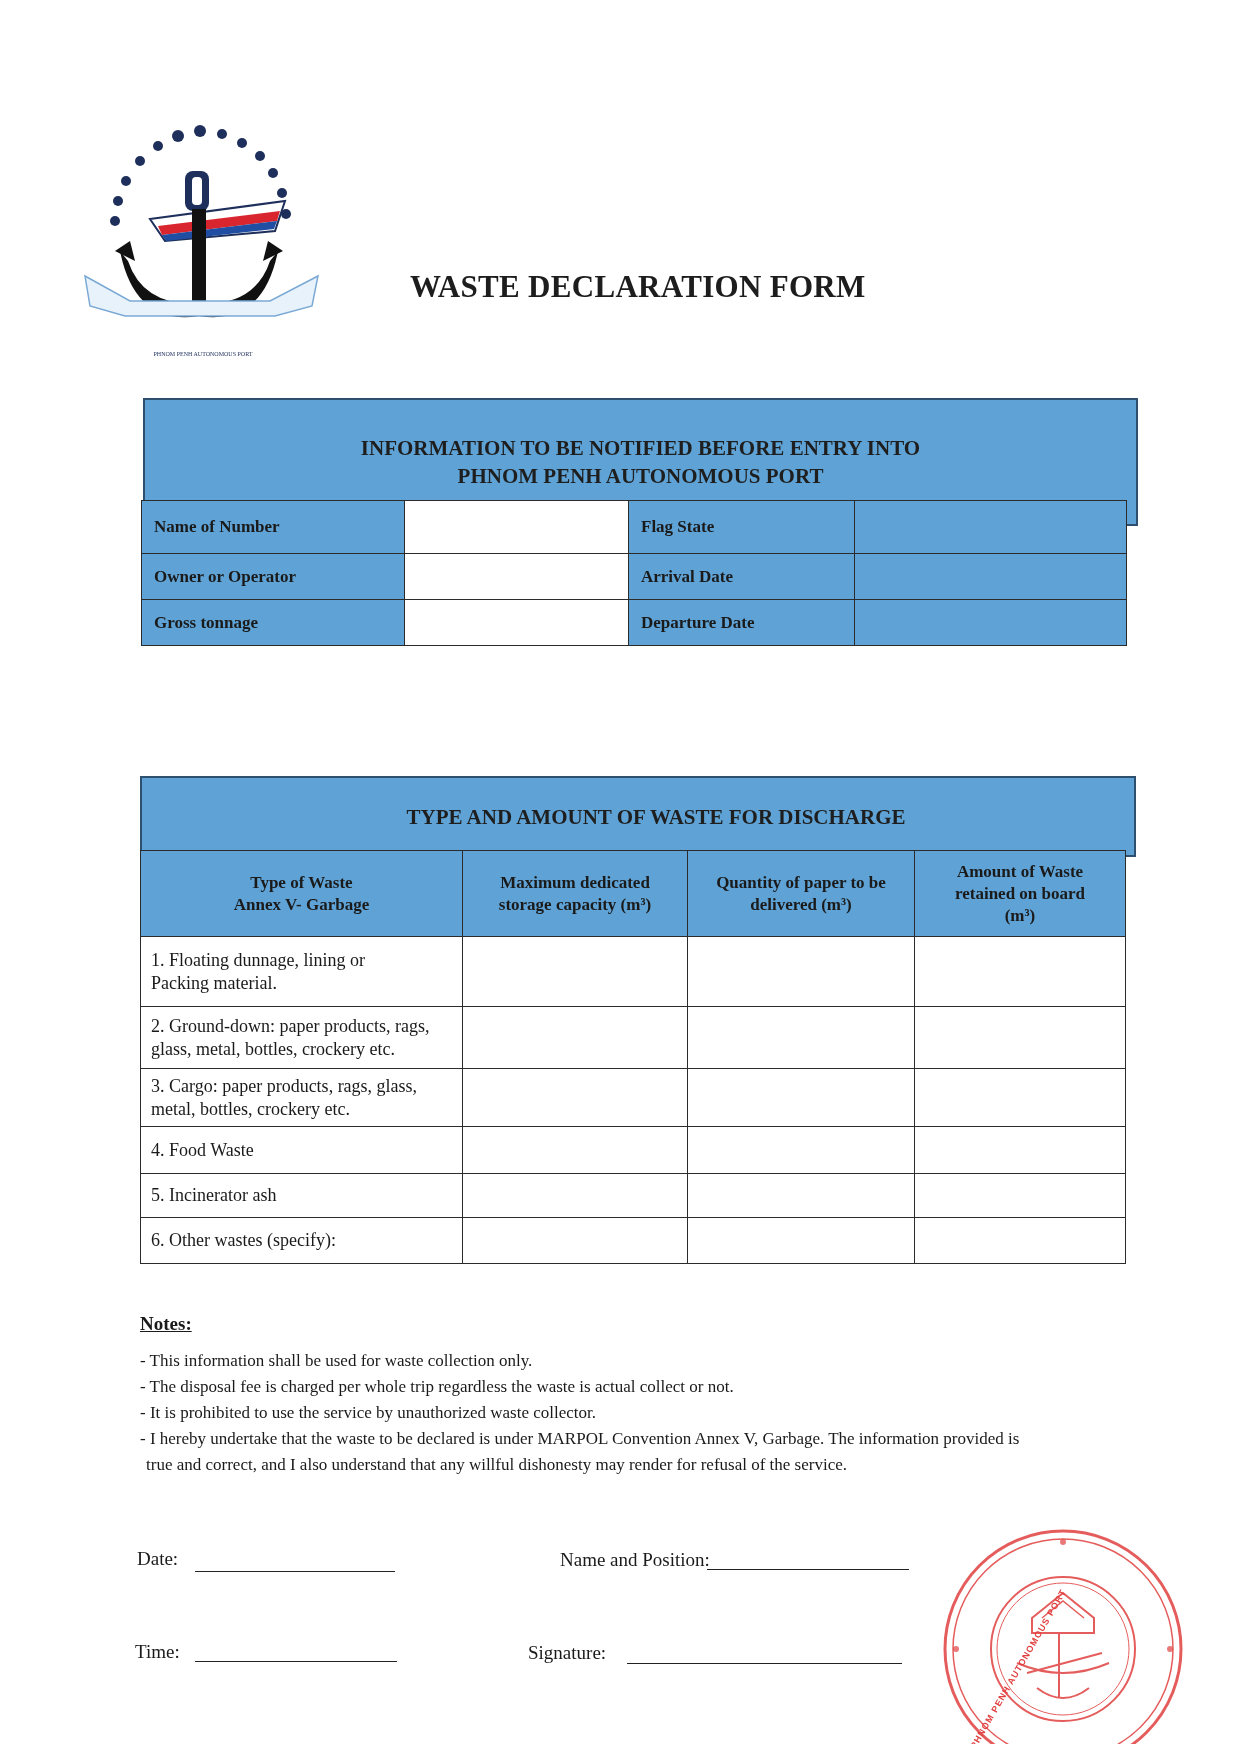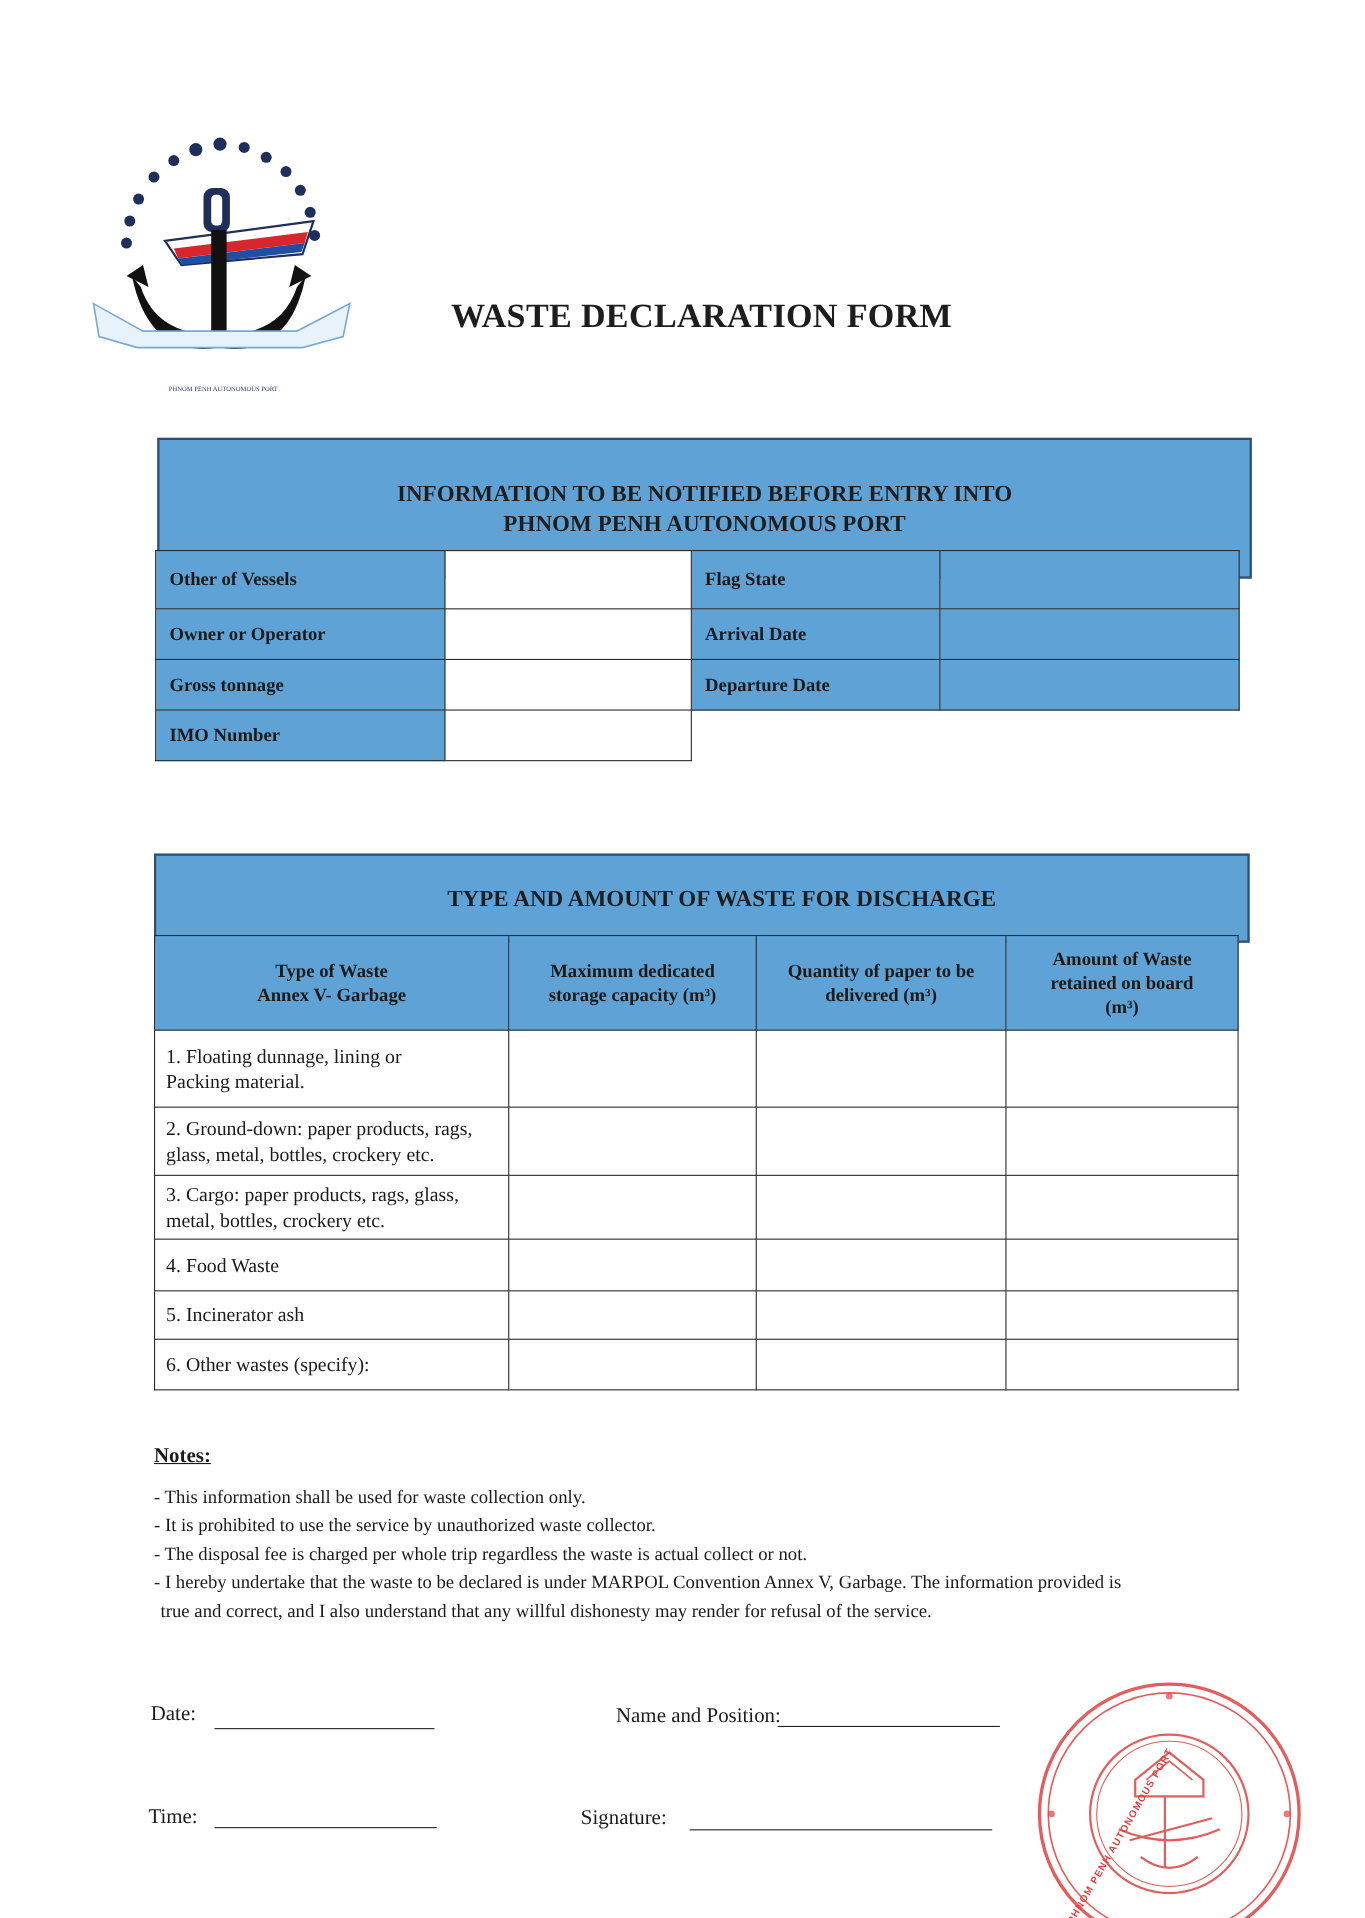--- a/index.html
+++ b/index.html
@@ -89,41 +89,36 @@
 
 <table class="info" style="left:141px; top:500px;">
   <colgroup>
       <col style="width:263px">
       <col style="width:224px">
       <col style="width:226px">
       <col style="width:272px">
     </colgroup>
   <tbody>
       <tr style="height:53px">
-    <td class="lbl">Other of Vessels</td>
+    <td class="lbl">Name of Number</td>
     <td class="val"></td>
     <td class="lbl">Flag State</td>
     <td class="valb"></td>
   </tr>
   <tr>
     <td class="lbl">Owner or Operator</td>
     <td class="val"></td>
     <td class="lbl">Arrival Date</td>
     <td class="valb"></td>
   </tr>
   <tr>
     <td class="lbl">Gross tonnage</td>
     <td class="val"></td>
     <td class="lbl">Departure Date</td>
     <td class="valb"></td>
-  </tr>
-  <tr>
-    <td class="lbl">IMO Number</td>
-    <td class="val"></td>
-    <td class="none" colspan="2"></td>
   </tr>
 </tbody>
   </table>
 
 <div class="abs banner banner2 blue">
   <div>TYPE AND AMOUNT OF WASTE FOR DISCHARGE</div>
 </div>
 
 <table class="waste" style="left:140px; top:850px;">
   <colgroup>
@@ -196,22 +191,22 @@
     <td></td>
     <td></td>
     <td></td>
   </tr>
 </tbody>
   </table>
 
 <div class="abs notes-title">Notes:</div>
 <div class="abs notes">
   <div>- This information shall be used for waste collection only.</div>
+  <div>- The disposal fee is charged per whole trip regardless the waste is actual collect or not.</div>
   <div>- It is prohibited to use the service by unauthorized waste collector.</div>
-  <div>- The disposal fee is charged per whole trip regardless the waste is actual collect or not.</div>
   <div>- I hereby undertake that the waste to be declared is under MARPOL Convention Annex V, Garbage. The information provided is</div>
   <div class="cont">true and correct, and I also understand that any willful dishonesty may render for refusal of the service.</div>
 </div>
 
 <div class="abs sig-label" style="left:137px; top:1502px;">Date:</div>
 <div class="abs sig-line" style="left:195px; top:1525px; width:200px;"></div>
 
 <div class="abs sig-label" style="left:560px; top:1503px;">Name and Position:</div>
 <div class="abs sig-line" style="left:707px; top:1523px; width:202px;"></div>
 

